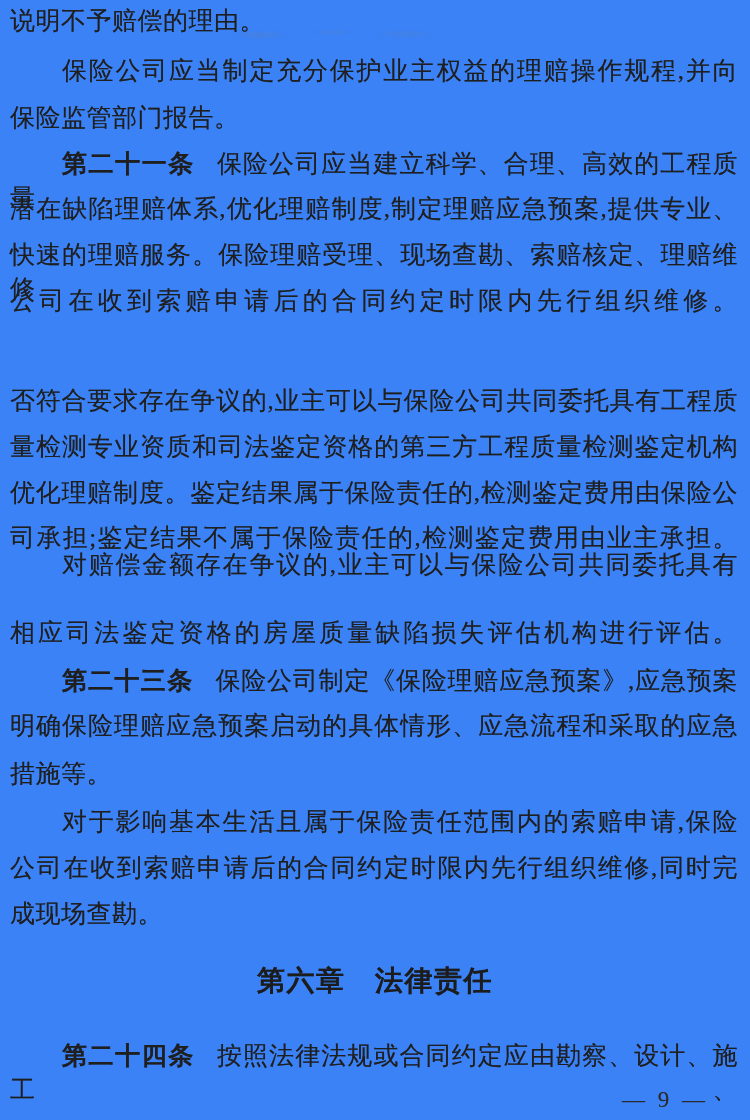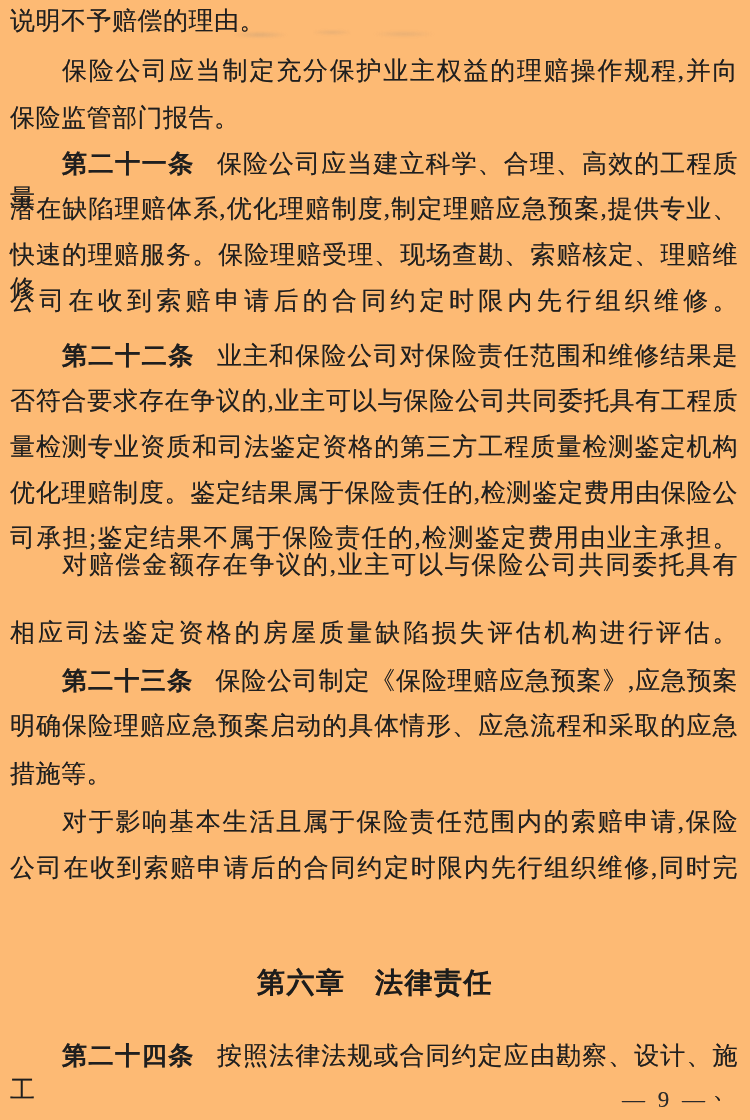--- a/index.html
+++ b/index.html
@@ -4,21 +4,21 @@
 <style>
   html, body { margin: 0; padding: 0; }
   body {
     width: 750px; height: 1120px;
     background: #e9e8e4;
     font-family: "Liberation Serif", serif;
   }
   .page {
     position: relative;
     width: 750px; height: 1120px;
-    background: #fdba74;
+    background: #3b82f6;
     overflow: hidden;
     color: #1f1f1f;
   }
   .line {
     position: absolute;
     left: 10px;
     width: 728px;
     font-size: 25px;
     line-height: 34px;
     letter-spacing: 0.5px;
@@ -37,21 +37,21 @@
     font-family: "Liberation Sans", sans-serif;
     font-weight: 700;
     margin-right: 22px;
     letter-spacing: 1px;
   }
   .chapter {
     position: absolute;
     left: 0; top: 966px;
     width: 750px;
     text-align: center;
-    font-family: Liberation Serif, serif;
+    font-family: Liberation Mono, monospace;
     font-weight: 700;
     font-size: 28px;
     line-height: 34px;
     letter-spacing: 1.5px;
     color: #1c1c1c;
     text-shadow: 0 0 0.6px rgba(30,30,30,0.55);
   }
   .pagenum {
     position: absolute;
     top: 1086px;
@@ -83,35 +83,35 @@
 
   <div class="line" style="top:4px">说明不予赔偿的理由。</div>
   <div class="line fill indent" style="top:54px">保险公司应当制定充分保护业主权益的理赔操作规程,并向</div>
   <div class="line" style="top:101px">保险监管部门报告。</div>
 
   <div class="line fill indent" style="top:146px"><span class="term">第二十一条</span><span>保险公司应当建立科学、合理、高效的工程质量</span></div>
   <div class="line fill" style="top:192px">潜在缺陷理赔体系,优化理赔制度,制定理赔应急预案,提供专业、</div>
   <div class="line fill" style="top:238px">快速的理赔服务。保险理赔受理、现场查勘、索赔核定、理赔维修</div>
   <div class="line fill" style="top:284px">公司在收到索赔申请后的合同约定时限内先行组织维修。</div>
 
-  <div class="line fill indent" style="top:338px"><span class="term">第二十二条</span><span>业主和保险公司对保险责任范围和维修结果是</span></div>
   <div class="line fill" style="top:384px">否符合要求存在争议的,业主可以与保险公司共同委托具有工程质</div>
   <div class="line fill" style="top:430px">量检测专业资质和司法鉴定资格的第三方工程质量检测鉴定机构</div>
   <div class="line fill" style="top:476px">优化理赔制度。鉴定结果属于保险责任的,检测鉴定费用由保险公</div>
   <div class="line fill" style="top:521px">司承担;鉴定结果不属于保险责任的,检测鉴定费用由业主承担。</div>
 
   <div class="line fill indent" style="top:548px">对赔偿金额存在争议的,业主可以与保险公司共同委托具有</div>
   <div class="line fill" style="top:616px">相应司法鉴定资格的房屋质量缺陷损失评估机构进行评估。</div>
 
   <div class="line fill indent" style="top:663px"><span class="term">第二十三条</span><span>保险公司制定《保险理赔应急预案》,应急预案</span></div>
   <div class="line fill" style="top:709px">明确保险理赔应急预案启动的具体情形、应急流程和采取的应急</div>
   <div class="line" style="top:757px">措施等。</div>
 
   <div class="line fill indent" style="top:805px">对于影响基本生活且属于保险责任范围内的索赔申请,保险</div>
   <div class="line fill" style="top:851px">公司在收到索赔申请后的合同约定时限内先行组织维修,同时完</div>
+  <div class="line" style="top:897px">成现场查勘。</div>
 
   <div class="chapter">第六章　法律责任</div>
 
   <div class="line fill indent" style="top:1038px"><span class="term">第二十四条</span><span>按照法律法规或合同约定应由勘察、设计、施工、</span></div>
 
   <div class="pagenum">— 9 —</div>
 
 </div>
 
 </body></html>

